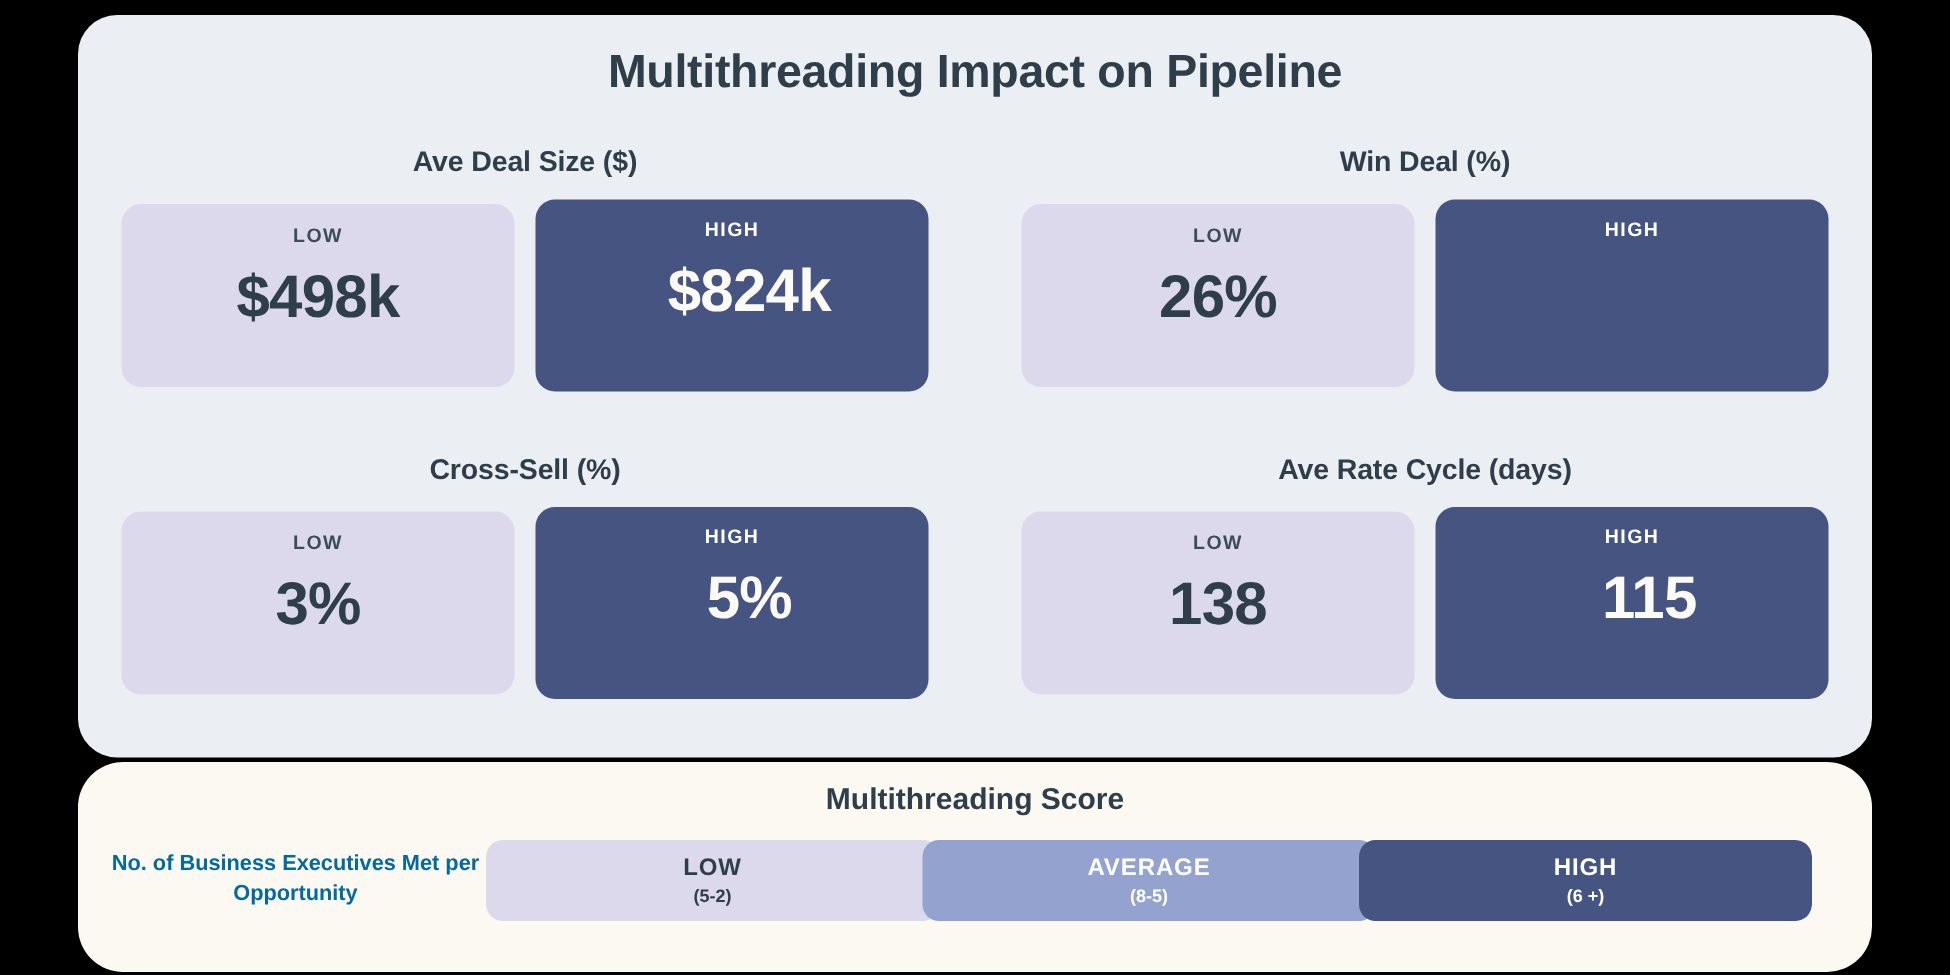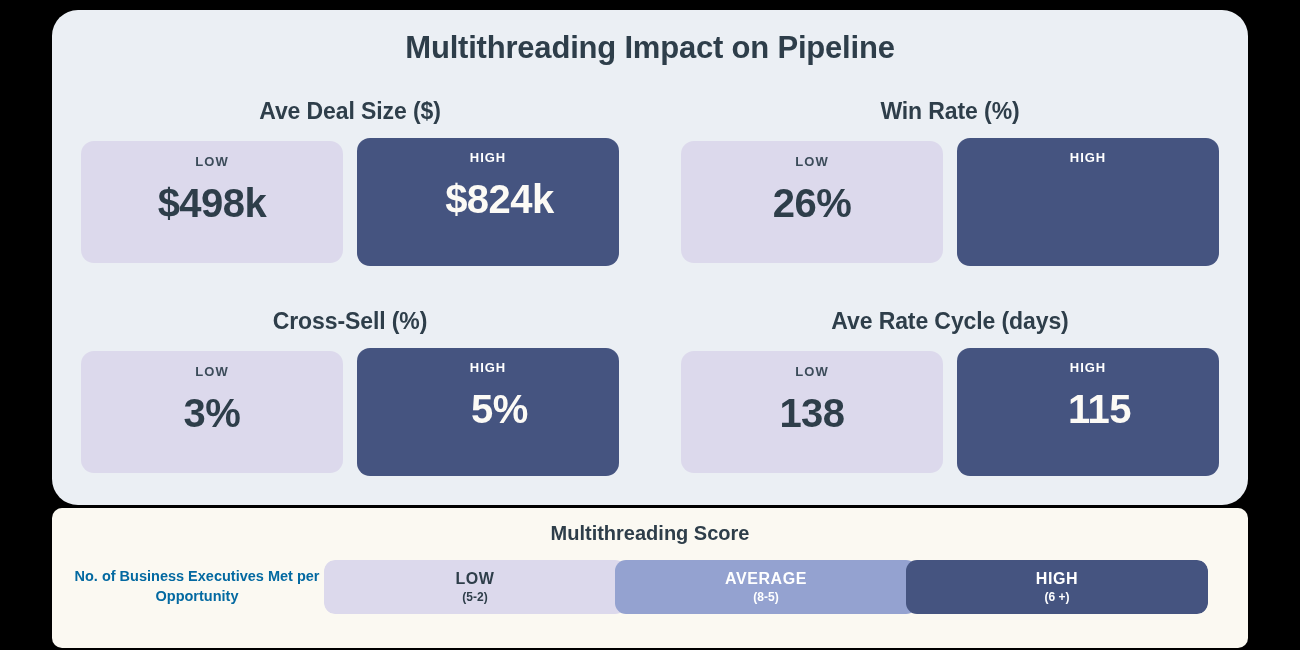--- a/index.html
+++ b/index.html
@@ -36,21 +36,21 @@
     width: 1152px;
     display: grid;
     grid-template-columns: 1fr 1fr;
     grid-template-rows: auto auto;
     column-gap: 48px;
     row-gap: 42px;
   }
   .group { width: 100%; }
   .group-title {
     text-align: center;
-    font-size: 23px;
+    font-size: 19px;
     font-weight: bold;
     color: #2e3e4a;
     margin-bottom: 13px;
     letter-spacing: -0.1px;
   }
   .pair {
     display: flex;
     align-items: flex-start;
     justify-content: center;
     gap: 14px;
@@ -89,21 +89,21 @@
   }
   .card.low .card-value { color: #2e3e4a; }
   .card.high .card-value { color: #fcfaf5; margin-left: 23px; }
 
   
   .bottom-panel {
     position: absolute;
     left: 52px; top: 508px;
     width: 1196px; height: 140px;
     background: #fbf9f2;
-    border-radius: 10px;
+    border-radius: 30px;
   }
   .score-title {
     position: absolute;
     left: 0; top: 14px; width: 100%;
     text-align: center;
     font-size: 20px;
     font-weight: bold;
     color: #2e3e4a;
   }
   .score-row {
@@ -171,21 +171,21 @@
             <div class="card-value">$498k</div>
           </div>
           <div class="card high">
             <div class="card-label">HIGH</div>
             <div class="card-value">$824k</div>
           </div>
         </div>
       </div>
 
       <div class="group">
-        <div class="group-title">Win Rate (%)</div>
+        <div class="group-title">Win Deal (%)</div>
         <div class="pair">
           <div class="card low">
             <div class="card-label">LOW</div>
             <div class="card-value">26%</div>
           </div>
           <div class="card high">
             <div class="card-label">HIGH</div>
           </div>
         </div>
       </div>

